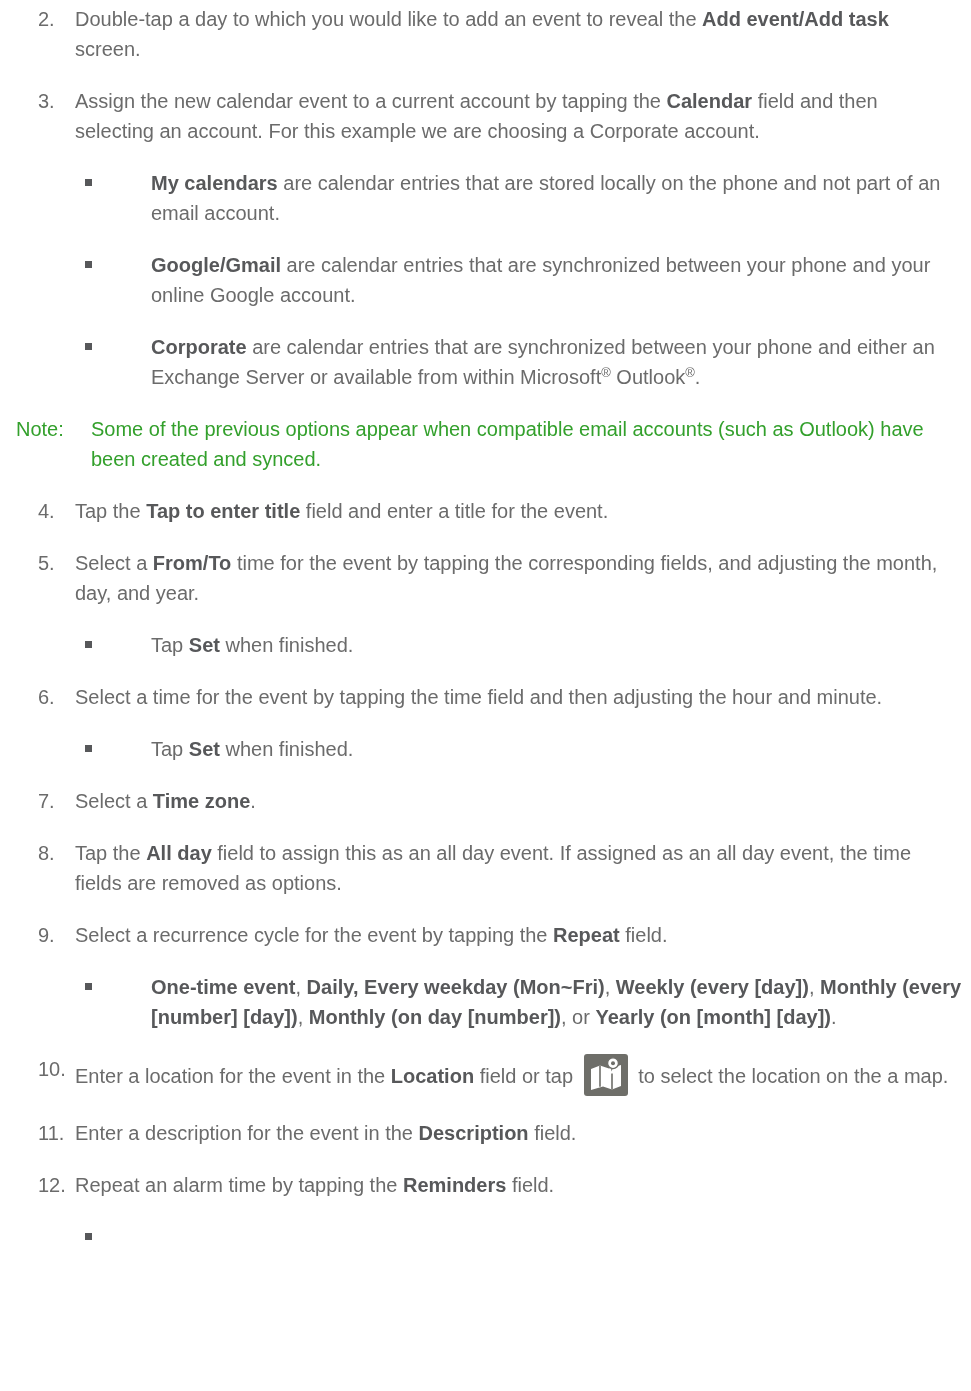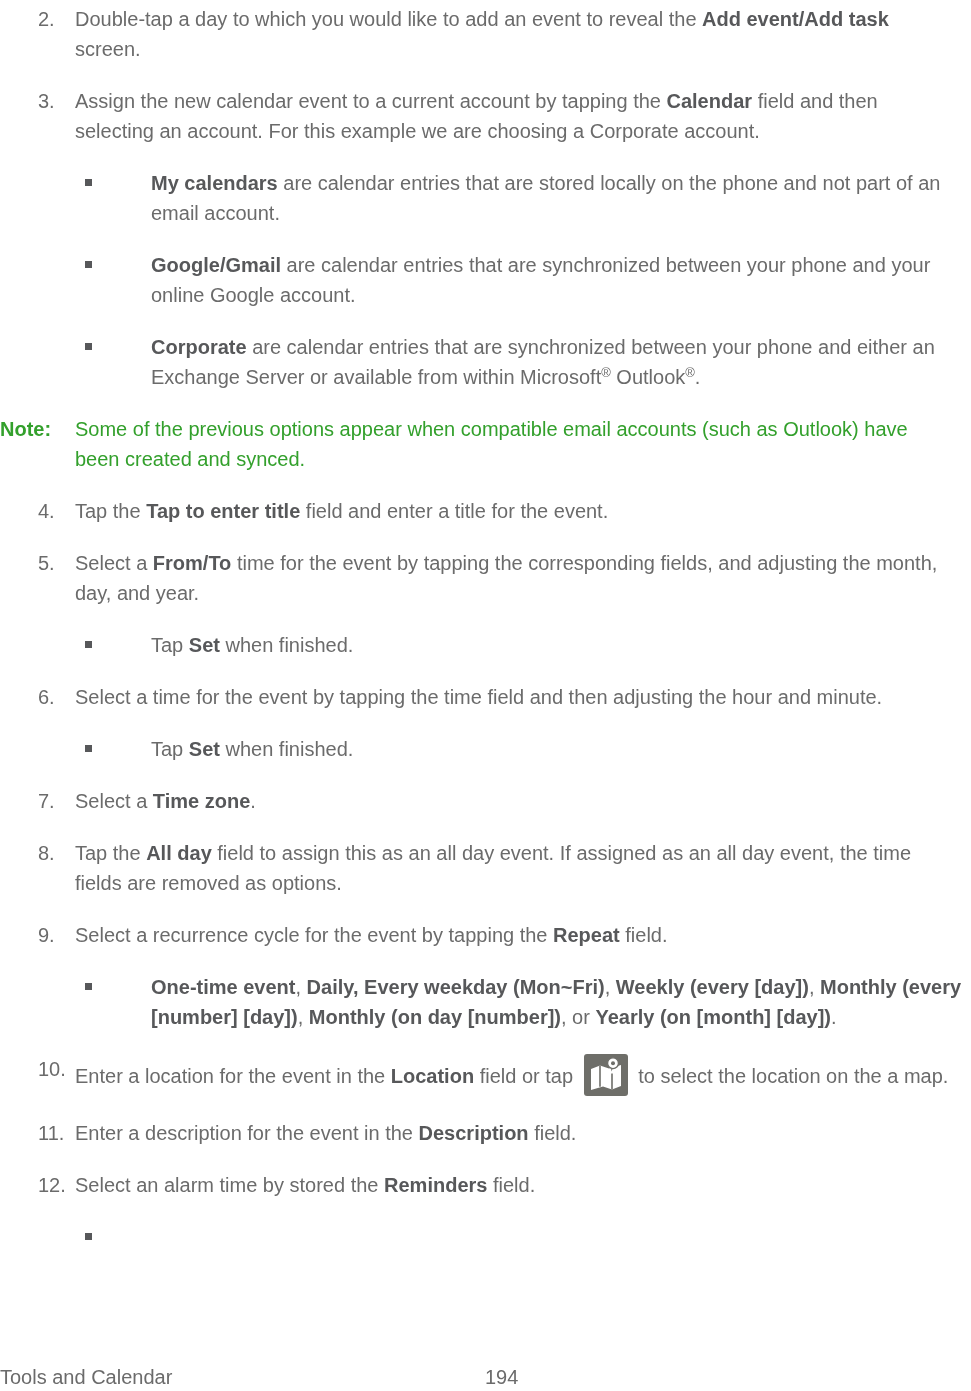--- a/index.html
+++ b/index.html
@@ -18,21 +18,21 @@
   .block{display:flex;align-items:flex-start;margin-bottom:22px;}
   .item{padding-left:38px;}
   .item > .marker{flex:0 0 37px;}
   .bullet{padding-left:85px;}
   .bullet > .marker{flex:0 0 27px;position:relative;height:30px;}
   .bullet > .marker::before{
     content:"";position:absolute;left:0;top:11px;
     width:7px;height:7px;background:#57585a;
   }
   .note{padding-left:0;}
-  .note > .marker{flex:0 0 75px;font-weight:bold;color:#33a02c;}
+  .note > .marker{flex:0 0 75px;font-weight:normal;color:#33a02c;margin-left:16px;}
   .note .text{color:#33a02c;padding-right:16px;}
   .text{flex:1 1 auto;padding-right:22px;}
   .bullet .text{padding-right:4px;margin-left:39px;}
   .b{font-weight:bold;color:#57585a;}
   sup{font-size:13px;line-height:0;position:relative;top:-7px;vertical-align:baseline;}
   .inline-icon{display:inline-block;width:44px;height:42px;vertical-align:-13px;margin:0 5px;}
   .inline-icon svg{display:block;}
   .page-footer{position:absolute;left:0;top:1362px;width:971px;height:29px;}
   .footer-left{position:absolute;left:0;top:0;}
   .footer-page{position:absolute;left:485px;top:0;}
@@ -115,25 +115,21 @@
       <circle cx="29" cy="9.2" r="2" fill="#6e6e69"></circle>
     </svg></span>
   <span>to select the location on the a map.</span></div>
       </div>
       <div class="block item">
         <span class="marker">11.</span>
         <div class="text"><span>Enter a description for the event in the </span><span class="b">Description</span><span> field.</span></div>
       </div>
       <div class="block item">
         <span class="marker">12.</span>
-        <div class="text"><span>Select an alarm time by stored the </span><span class="b">Reminders</span><span> field.</span></div>
+        <div class="text"><span>Repeat an alarm time by tapping the </span><span class="b">Reminders</span><span> field.</span></div>
       </div>
       <div class="block bullet">
         <span class="marker"></span>
       </div>
     </div>
 
-  <div class="page-footer">
-    <span class="footer-left">Tools and Calendar</span>
-    <span class="footer-page">194</span>
-  </div>
 
 </div>
 
 </body></html>

